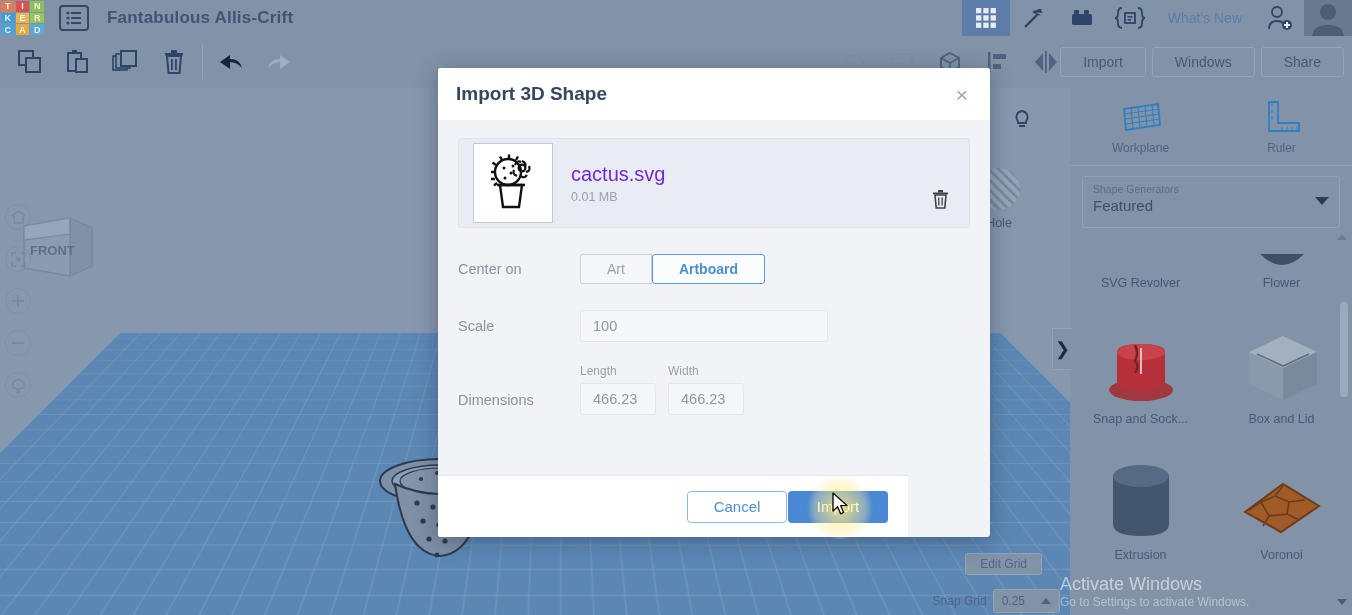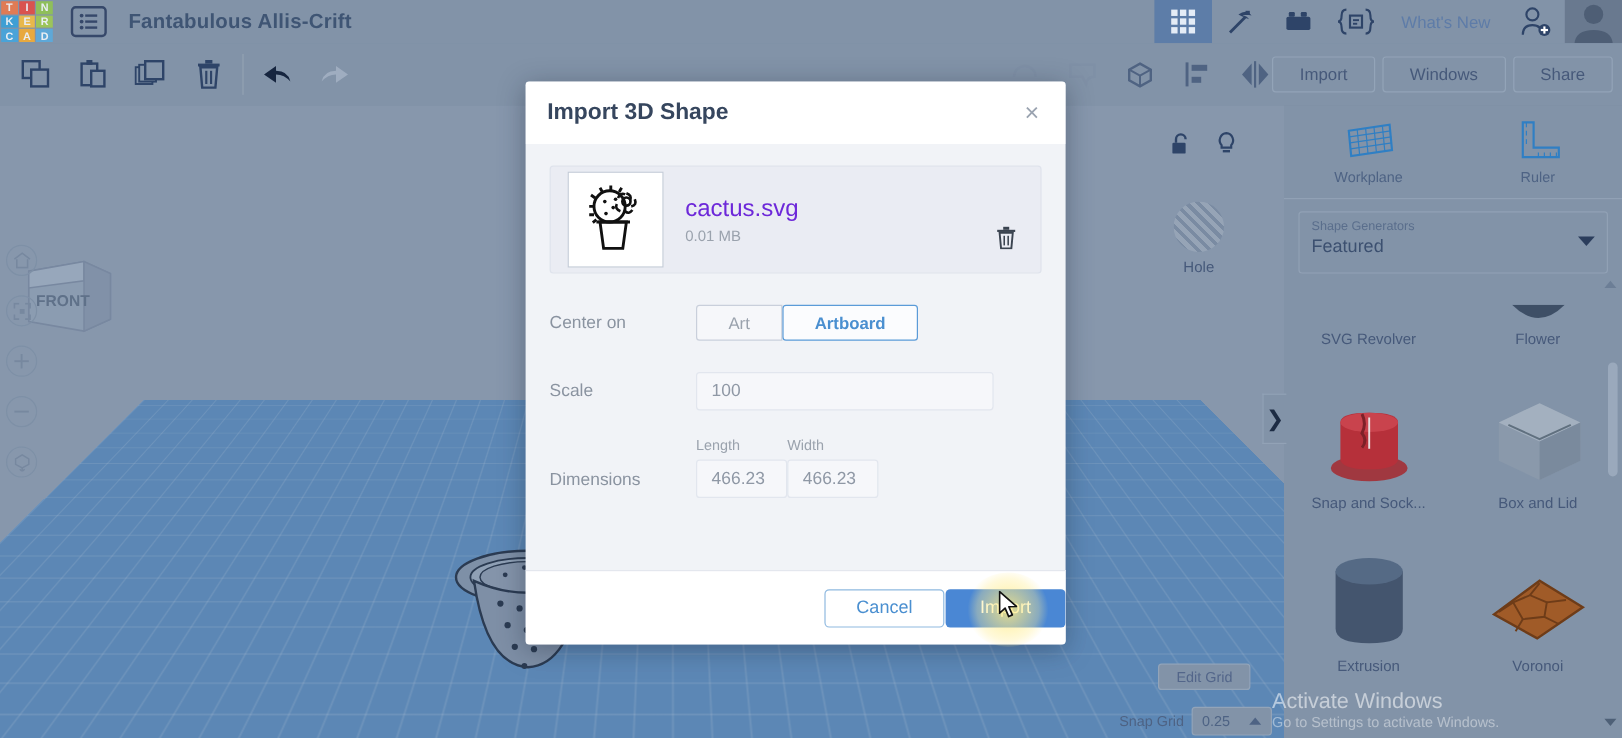--- a/index.html
+++ b/index.html
@@ -115,21 +115,21 @@
     display:flex; align-items:center; justify-content:center;
     font-size: 18px; color: #1d2c44; }
 
   .hole-chip { position: absolute; right: 50px; top: 80px;
     display:flex; flex-direction:column; align-items:center; }
   .hole-circle { width: 42px; height: 42px; border-radius: 50%;
     background: #8a99ad;
     background-image: repeating-linear-gradient(45deg, #7a8ba2 0 3px, #96a4b6 3px 7px); }
   .hole-lbl { font-size: 12.5px; color: #46597a; margin-top: 6px; }
   .lockrow { position: absolute; right: 40px; top: 22px; display:flex; gap: 20px; }
-  .modal { position: absolute; left: 438px; top: 68px; width: 450px; height: 469px;
+  .modal { position: absolute; left: 438px; top: 68px; width: 552px; height: 469px;
     background: #f1f3f7; border-radius: 3px;
     box-shadow: 0 4px 22px rgba(20,30,45,.35); overflow: hidden; }
   .m-head { height: 52px; background: #fff; display:flex; align-items:center;
     padding: 0 18px; }
   .m-title { font-size: 19px; color: #36465e; font-weight: bold; }
   .m-close { margin-left:auto; font-size: 21px; color: #9aa3b0; line-height: 1;
     padding: 2px 4px; }
   .m-body { padding: 18px 20px 0 20px; }
   .filecard { height: 90px; background: #eaecf3; border: 1px solid #dfe3ec;
     border-radius: 3px; display: flex; align-items: center; padding: 0 14px;
@@ -145,21 +145,21 @@
   .seg { display: flex; border-radius: 11px; }
   .seg .sg { height: 30px; padding: 0 26px; font-size: 14px;
     display:flex; align-items:center; justify-content:center;
     background: #f6f7fa; border: 1px solid #c9cfdb; color: #9aa2ad; }
   .seg .sg:first-child { border-radius: 3px 0 0 3px; }
   .seg .sg.on { border-radius: 3px; border: 1px solid #5b9bd8;
     color: #4a8fd0; font-weight: bold; background: #fbfcfe; z-index: 1; }
   .inp { height: 32px; border: 1px solid #e2e6ee; border-radius: 3px;
     background: #f6f7fa; color: #8f98a5; font-size: 14.5px;
     display:flex; align-items:center; padding: 0 12px; }
-  .dims { display: flex; }
+  .dims { display: flex; gap: 12px; }
   .dimcol { display:flex; flex-direction: column; }
   .dimcap { font-size: 12px; color: #9aa2ad; margin-bottom: 5px; }
   .dimbox { width: 76px; }
   .m-foot { position: absolute; left: 0; bottom: 0; width: 470px; height: 62px;
     background: #fff; border-top: 1px solid #e4e7ee;
     display:flex; align-items:center; justify-content:flex-end; gap: 1px;
     padding-right: 20px; }
   .btn-cancel { width: 100px; height: 32px; border: 1px solid #8fb9e0;
     border-radius: 4px; background: #fff; color: #4a8fd0; font-size: 15px;
     display:flex; align-items:center; justify-content:center; }

